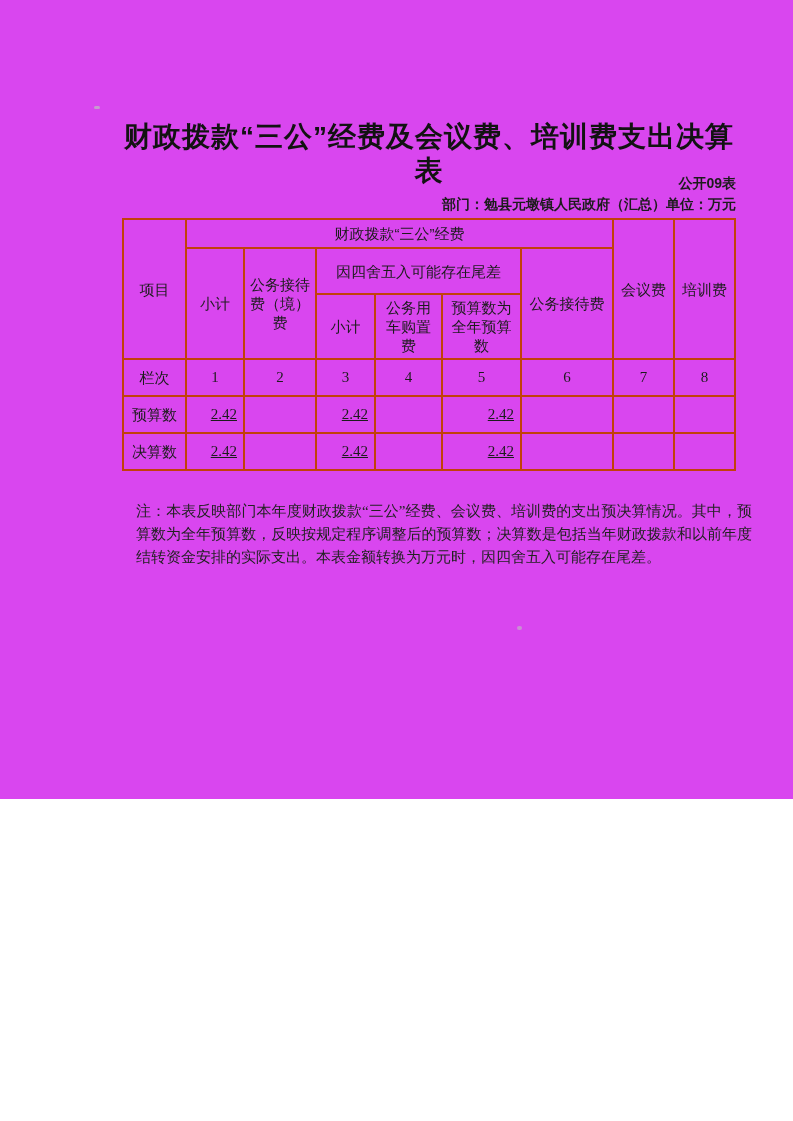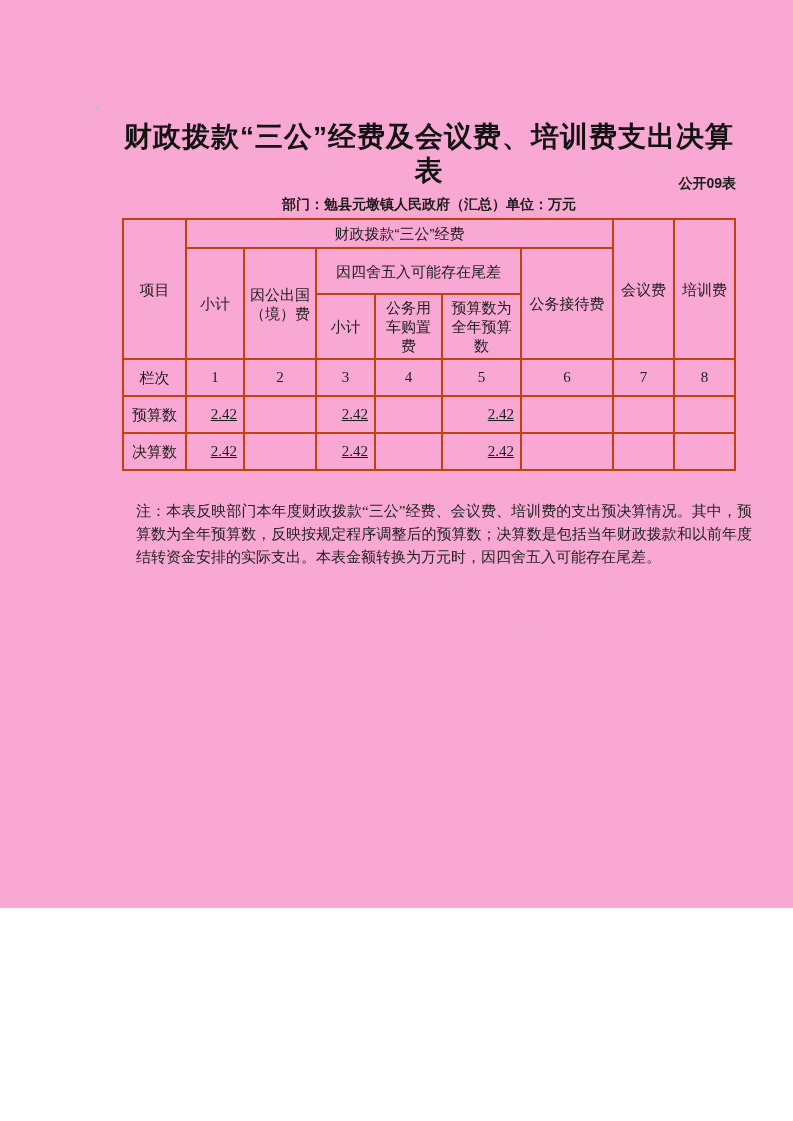--- a/index.html
+++ b/index.html
@@ -3,22 +3,22 @@
 <meta charset="utf-8">
 <style>
   html, body {
     margin: 0;
     padding: 0;
     background: #ffffff;
   }
   .sheet {
     position: relative;
     width: 793px;
-    height: 908px;
-    background: #f9a8d4;
+    height: 799px;
+    background: #d946ef;
     font-family: "Liberation Sans", sans-serif;
     color: #1c1c1c;
     overflow: hidden;
   }
   
   .speck { position: absolute; background: #bfbfbf; border-radius: 2px; }
   .speck-1 { left: 94px;  top: 106px; width: 6px; height: 3px; opacity: .7; }
   .speck-2 { left: 517px; top: 626px; width: 5px; height: 4px; opacity: .6; }
 
   .title {
@@ -42,21 +42,21 @@
     text-align: right;
     font-size: 14px;
     font-weight: 600;
   }
   .meta-row {
     position: absolute;
     top: 196px;
     left: 122px;
     width: 614px;
     display: flex;
-    justify-content: center;
+    justify-content: flex-end;
     align-items: flex-end;
     font-size: 14px;
     font-weight: 600;
   }
   table.fin-table {
     position: absolute;
     top: 218px;
     left: 122px;
     border-collapse: collapse;
     table-layout: fixed;
@@ -135,21 +135,21 @@
     </colgroup>
     <tbody>
       <tr class="hr1">
         <th rowspan="3">项目</th>
         <th colspan="6">财政拨款“三公”经费</th>
         <th rowspan="3">会议费</th>
         <th rowspan="3">培训费</th>
       </tr>
       <tr class="hr2">
         <th rowspan="2">小计</th>
-        <th rowspan="2">因公出国（境）费</th>
+        <th rowspan="2">公务接待费（境）费</th>
         <th colspan="3">因四舍五入可能存在尾差</th>
         <th rowspan="2">公务接待费</th>
       </tr>
       <tr class="hr3">
         <th>小计</th>
         <th>公务用车购置费</th>
         <th>预算数为全年预算数</th>
       </tr>
 
       <tr class="dr">

